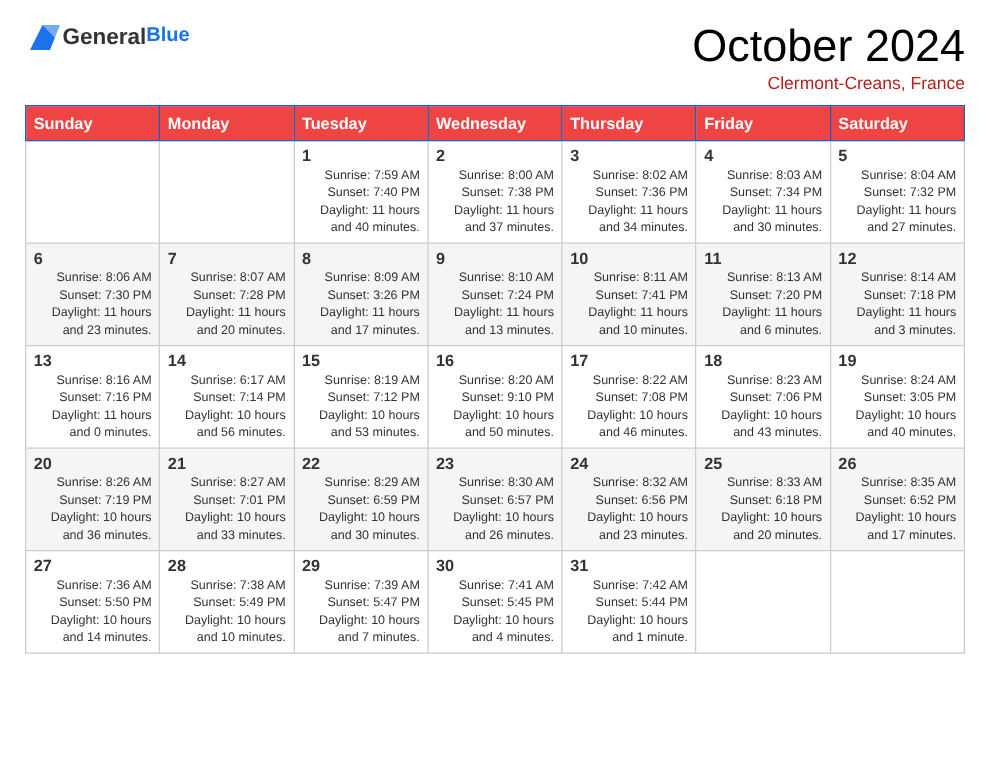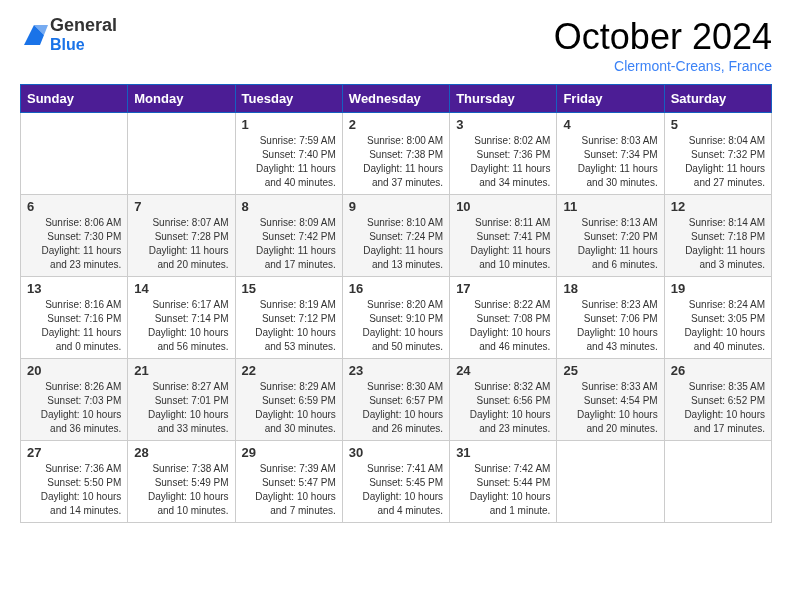--- a/index.html
+++ b/index.html
@@ -20,21 +20,21 @@
       justify-content: space-between;
       align-items: flex-start;
       margin-bottom: 10px;
     }
     .logo {
       display: flex;
       align-items: center;
     }
     .logo-text {
       display: flex;
-      flex-direction: column;
+      flex-direction: row;
       line-height: 1.1;
     }
     .logo-general {
       font-size: 18px;
       font-weight: bold;
       color: #333;
     }
     .logo-blue {
       font-size: 16px;
       font-weight: bold;
@@ -48,29 +48,29 @@
     .title-area {
       text-align: right;
     }
     .month-title {
       font-size: 36px;
       font-weight: normal;
       color: #000000;
     }
     .subtitle {
       font-size: 14px;
-      color: #3b82f6;
+      color: #b91c1c;
     }
     .calendar-table {
       width: 100%;
       border-collapse: collapse;
       border: 1px solid #ccc;
     }
     .calendar-table th {
-      background: #4c1d95;
+      background: #ef4444;
       color: #fff;
       font-size: 13px;
       font-weight: bold;
       padding: 6px 6px;
       text-align: left;
       border: 1px solid #1560c0;
     }
     .calendar-table td {
       border: 1px solid #ccc;
       vertical-align: top;
@@ -194,21 +194,21 @@
             <div class="day-info">
               <div>Sunrise: 8:07 AM</div>
               <div>Sunset: 7:28 PM</div>
               <div>Daylight: 11 hours and 20 minutes.</div>
             </div>
           </td>
           <td>
             <div class="day-number">8</div>
             <div class="day-info">
               <div>Sunrise: 8:09 AM</div>
-              <div>Sunset: 7:42 PM</div>
+              <div>Sunset: 3:26 PM</div>
               <div>Daylight: 11 hours and 17 minutes.</div>
             </div>
           </td>
           <td>
             <div class="day-number">9</div>
             <div class="day-info">
               <div>Sunrise: 8:10 AM</div>
               <div>Sunset: 7:24 PM</div>
               <div>Daylight: 11 hours and 13 minutes.</div>
             </div>
@@ -294,21 +294,21 @@
               <div>Sunset: 3:05 PM</div>
               <div>Daylight: 10 hours and 40 minutes.</div>
             </div>
           </td>
         </tr>
         <tr class="row-shaded">
           <td>
             <div class="day-number">20</div>
             <div class="day-info">
               <div>Sunrise: 8:26 AM</div>
-              <div>Sunset: 7:03 PM</div>
+              <div>Sunset: 7:19 PM</div>
               <div>Daylight: 10 hours and 36 minutes.</div>
             </div>
           </td>
           <td>
             <div class="day-number">21</div>
             <div class="day-info">
               <div>Sunrise: 8:27 AM</div>
               <div>Sunset: 7:01 PM</div>
               <div>Daylight: 10 hours and 33 minutes.</div>
             </div>
@@ -334,21 +334,21 @@
             <div class="day-info">
               <div>Sunrise: 8:32 AM</div>
               <div>Sunset: 6:56 PM</div>
               <div>Daylight: 10 hours and 23 minutes.</div>
             </div>
           </td>
           <td>
             <div class="day-number">25</div>
             <div class="day-info">
               <div>Sunrise: 8:33 AM</div>
-              <div>Sunset: 4:54 PM</div>
+              <div>Sunset: 6:18 PM</div>
               <div>Daylight: 10 hours and 20 minutes.</div>
             </div>
           </td>
           <td>
             <div class="day-number">26</div>
             <div class="day-info">
               <div>Sunrise: 8:35 AM</div>
               <div>Sunset: 6:52 PM</div>
               <div>Daylight: 10 hours and 17 minutes.</div>
             </div>

